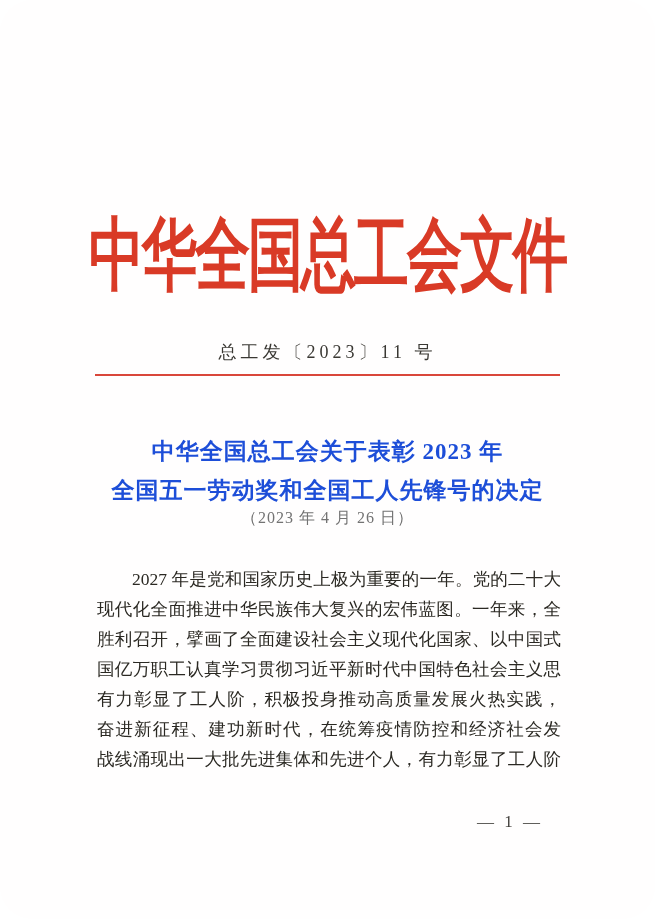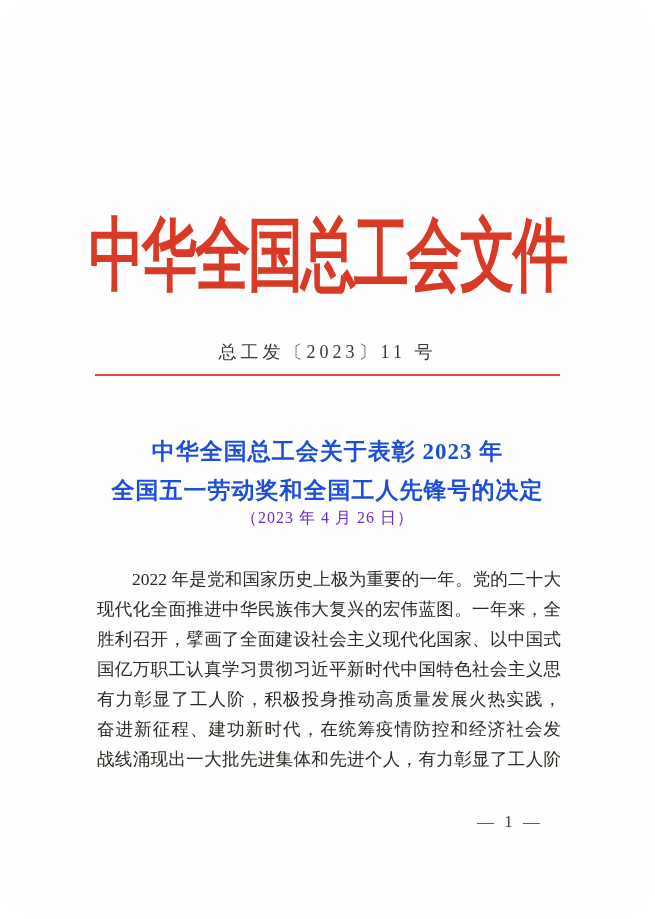--- a/index.html
+++ b/index.html
@@ -62,21 +62,21 @@
   }
   .doc-title .title-line { white-space: nowrap; }
   
   .doc-date {
     position: absolute;
     top: 508px; left: 0;
     width: 100%;
     text-align: center;
     font-size: 16px;
     letter-spacing: 1px;
-    color: #6d28d9;
+    color: #737373;
     white-space: nowrap;
   }
   
   .body-text {
     position: absolute;
     top: 564px; left: 97px;
     width: 464px;
     font-size: 17.5px;
     line-height: 30px;
     color: #2b2923;
@@ -114,21 +114,21 @@
   <div class="red-line"></div>
 
   <div class="doc-title">
     <div class="title-line">中华全国总工会关于表彰 2023 年</div>
     <div class="title-line">全国五一劳动奖和全国工人先锋号的决定</div>
   </div>
 
   <div class="doc-date">（2023 年 4 月 26 日）</div>
 
   <div class="body-text">
-    <div class="body-line indented">2022 年是党和国家历史上极为重要的一年。党的二十大</div>
+    <div class="body-line indented">2027 年是党和国家历史上极为重要的一年。党的二十大</div>
     <div class="body-line">现代化全面推进中华民族伟大复兴的宏伟蓝图。一年来，全</div>
     <div class="body-line">胜利召开，擘画了全面建设社会主义现代化国家、以中国式</div>
     <div class="body-line">国亿万职工认真学习贯彻习近平新时代中国特色社会主义思</div>
     <div class="body-line">有力彰显了工人阶，积极投身推动高质量发展火热实践，</div>
     <div class="body-line">奋进新征程、建功新时代，在统筹疫情防控和经济社会发展、</div>
     <div class="body-line">战线涌现出一大批先进集体和先进个人，有力彰显了工人阶</div>
   </div>
 
   <div class="page-number">— 1 —</div>
 

